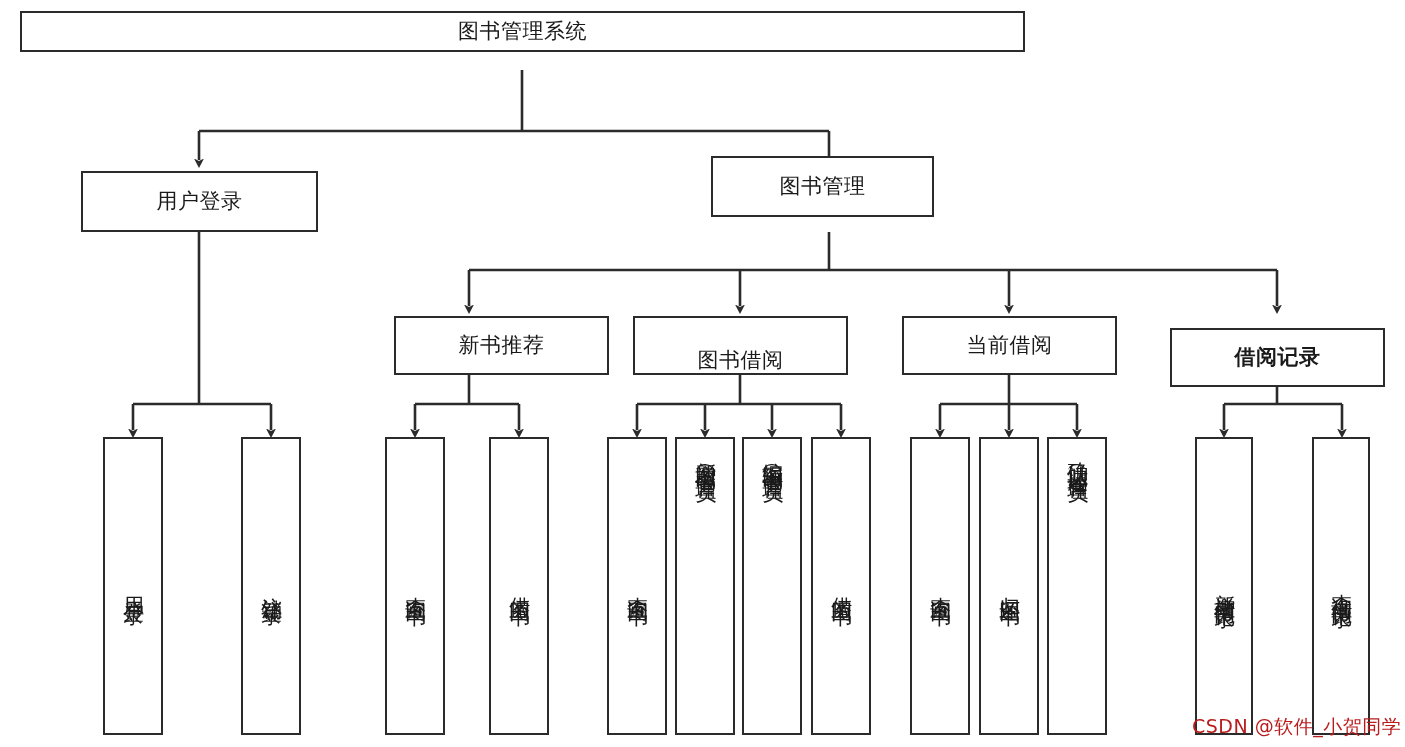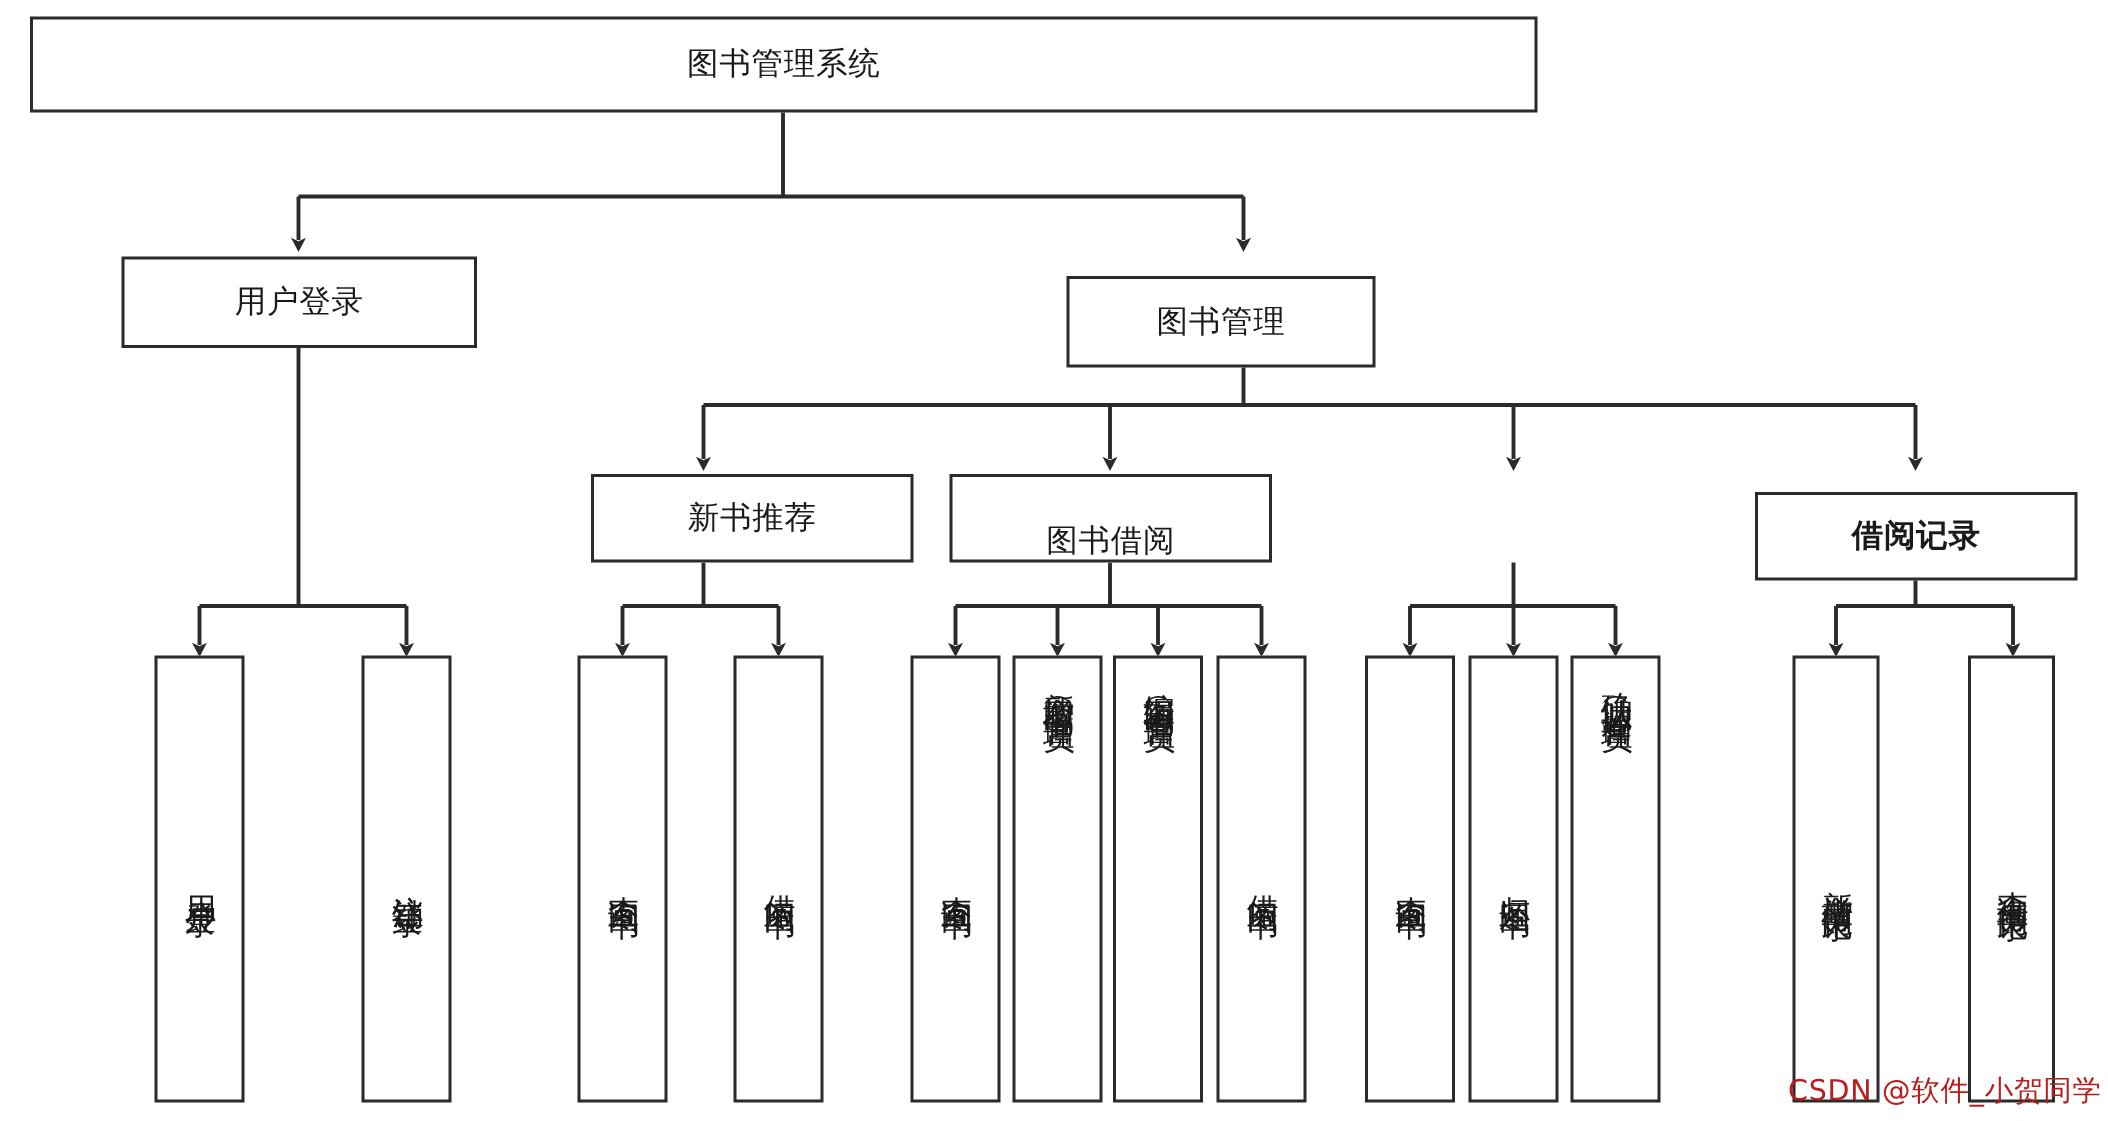--- a/index.html
+++ b/index.html
@@ -123,40 +123,43 @@
     </g>
 
     <g stroke="#2b2b2b" stroke-width="2.6" fill="none">
       <path d="M1277,375 L1277,404"></path>
       <path d="M1224,404 L1342,404"></path>
       <path d="M1224,404 L1224,430" marker-end="url(#arrow)"></path>
       <path d="M1342,404 L1342,430" marker-end="url(#arrow)"></path>
     </g>
   </svg>
 
-  <div class="node" style="left:20px; top:11px; width:1005px; height:64px;">
+  <div class="node" style="left:20px; top:11px; width:1005px; height:41px;">
     <span class="label">图书管理系统</span>
   </div>
 
   <div class="node" style="left:81px; top:171px; width:237px; height:61px;">
     <span class="label">用户登录</span>
   </div>
 
-  <div class="node" style="left:711px; top:184px; width:206px; height:61px;">
+  <div class="node" style="left:711px; top:156px; width:223px; height:61px;">
     <span class="label">图书管理</span>
   </div>
 
   <div class="node" style="left:362px; top:316px; width:215px; height:59px;margin-left:32px;">
     <span class="label">新书推荐</span>
   </div>
 
   <div class="node" style="left:633px; top:316px; width:215px; height:59px;align-items:flex-end;">
     <span class="label">图书借阅</span>
   </div>
 
+  <div class="node" style="left:902px; top:316px; width:215px; height:59px;">
+    <span class="label">当前借阅</span>
+  </div>
 
   <div class="node" style="left:1170px; top:328px; width:215px; height:59px;font-weight:bold;">
     <span class="label">借阅记录</span>
   </div>
 
   <div class="node vert leaf-short" style="left:103px; top:437px; width:60px; height:298px;">
     <span class="label">用户登录</span>
   </div>
 
   <div class="node vert leaf-short" style="left:241px; top:437px; width:60px; height:298px;">

